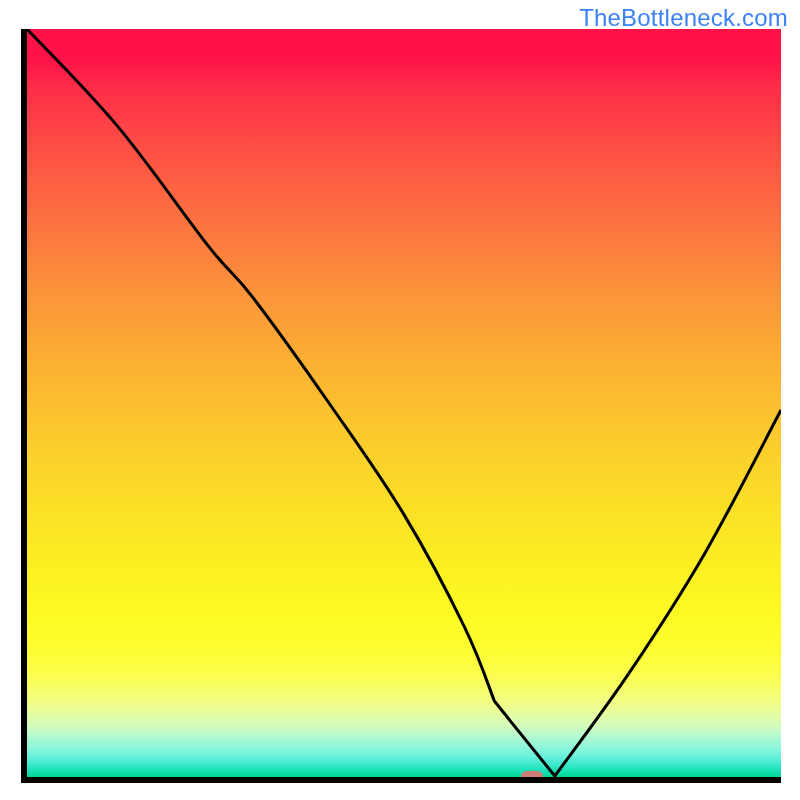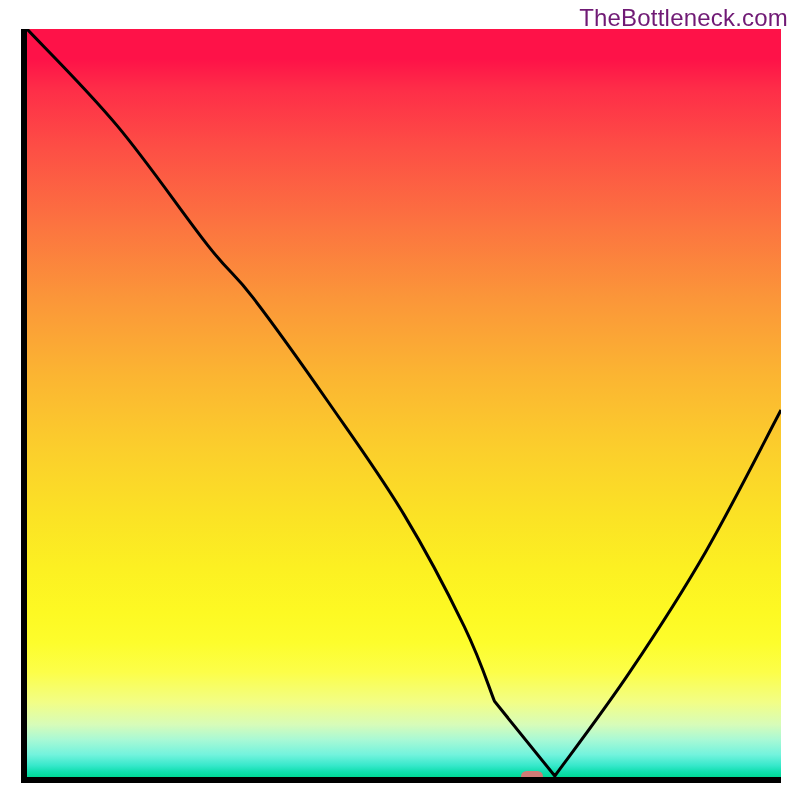--- a/index.html
+++ b/index.html
@@ -12,21 +12,21 @@
   }
   .stage {
     position: relative;
     width: 800px;
     height: 800px;
   }
   .watermark {
     position: absolute;
     top: 4px;
     right: 12px;
-    color: #701a75;
+    color: #3b82f6;
     font-size: 24px;
     font-weight: 500;
     letter-spacing: 0.2px;
     z-index: 5;
   }
   .plot-box {
     position: absolute;
     left: 21px;
     top: 29px;
     width: 760px;

